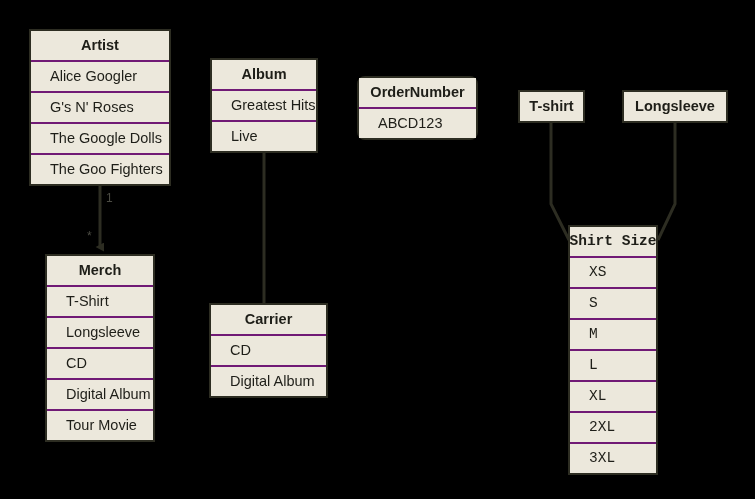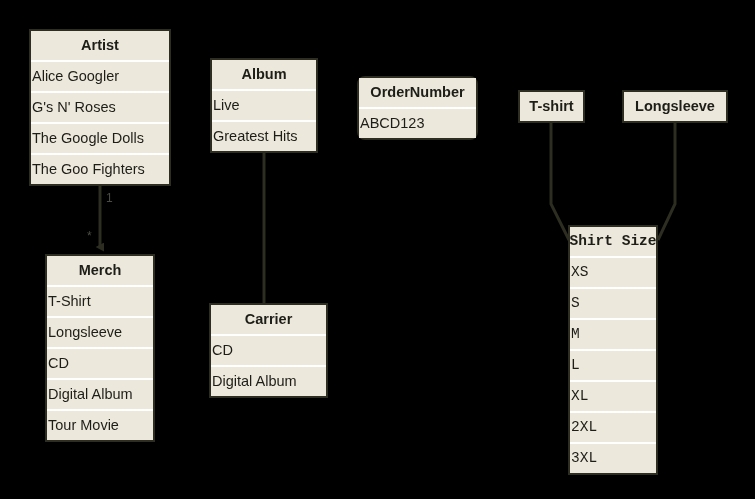--- a/index.html
+++ b/index.html
@@ -13,34 +13,34 @@
     width: 755px;
     height: 499px;
     background: #000000;
     overflow: hidden;
     font-family: "Liberation Sans", sans-serif;
   }
   .entity {
     position: absolute;
     box-sizing: border-box;
     border: 2px solid #2d2d22;
-    background: #ffffff;
+    background: #701a75;
     display: flex;
     flex-direction: column;
     z-index: 2;
   }
   .entity .cell {
     box-sizing: border-box;
     background: #ece8dc;
     color: #1e1e18;
     font-size: 14.5px;
     line-height: 1;
     display: flex;
     align-items: center;
-    padding: 0 1px;
+    padding: 0 19px;
     height: 29px;
     flex: 0 0 29px;
     white-space: nowrap;
     overflow: hidden;
   }
   .entity .cell + .cell {
     margin-top: 2px;
   }
   .entity .cell.header {
     font-weight: bold;
@@ -85,22 +85,22 @@
   <div class="entity" style="left:29px; top:29px; width:142px;">
     <div class="cell header">Artist</div>
     <div class="cell">Alice Googler</div>
     <div class="cell">G's N' Roses</div>
     <div class="cell">The Google Dolls</div>
     <div class="cell">The Goo Fighters</div>
   </div>
 
   <div class="entity" style="left:210px; top:58px; width:108px;justify-content:flex-end;">
     <div class="cell header">Album</div>
+    <div class="cell">Greatest Hits</div>
     <div class="cell">Live</div>
-    <div class="cell">Greatest Hits</div>
   </div>
 
   <div class="entity" style="left:357px; top:76px; width:121px;border-radius:8px;">
     <div class="cell header">OrderNumber</div>
     <div class="cell">ABCD123</div>
   </div>
 
   <div class="entity" style="left:518px; top:90px; width:67px;">
     <div class="cell header">T-shirt</div>
   </div>

